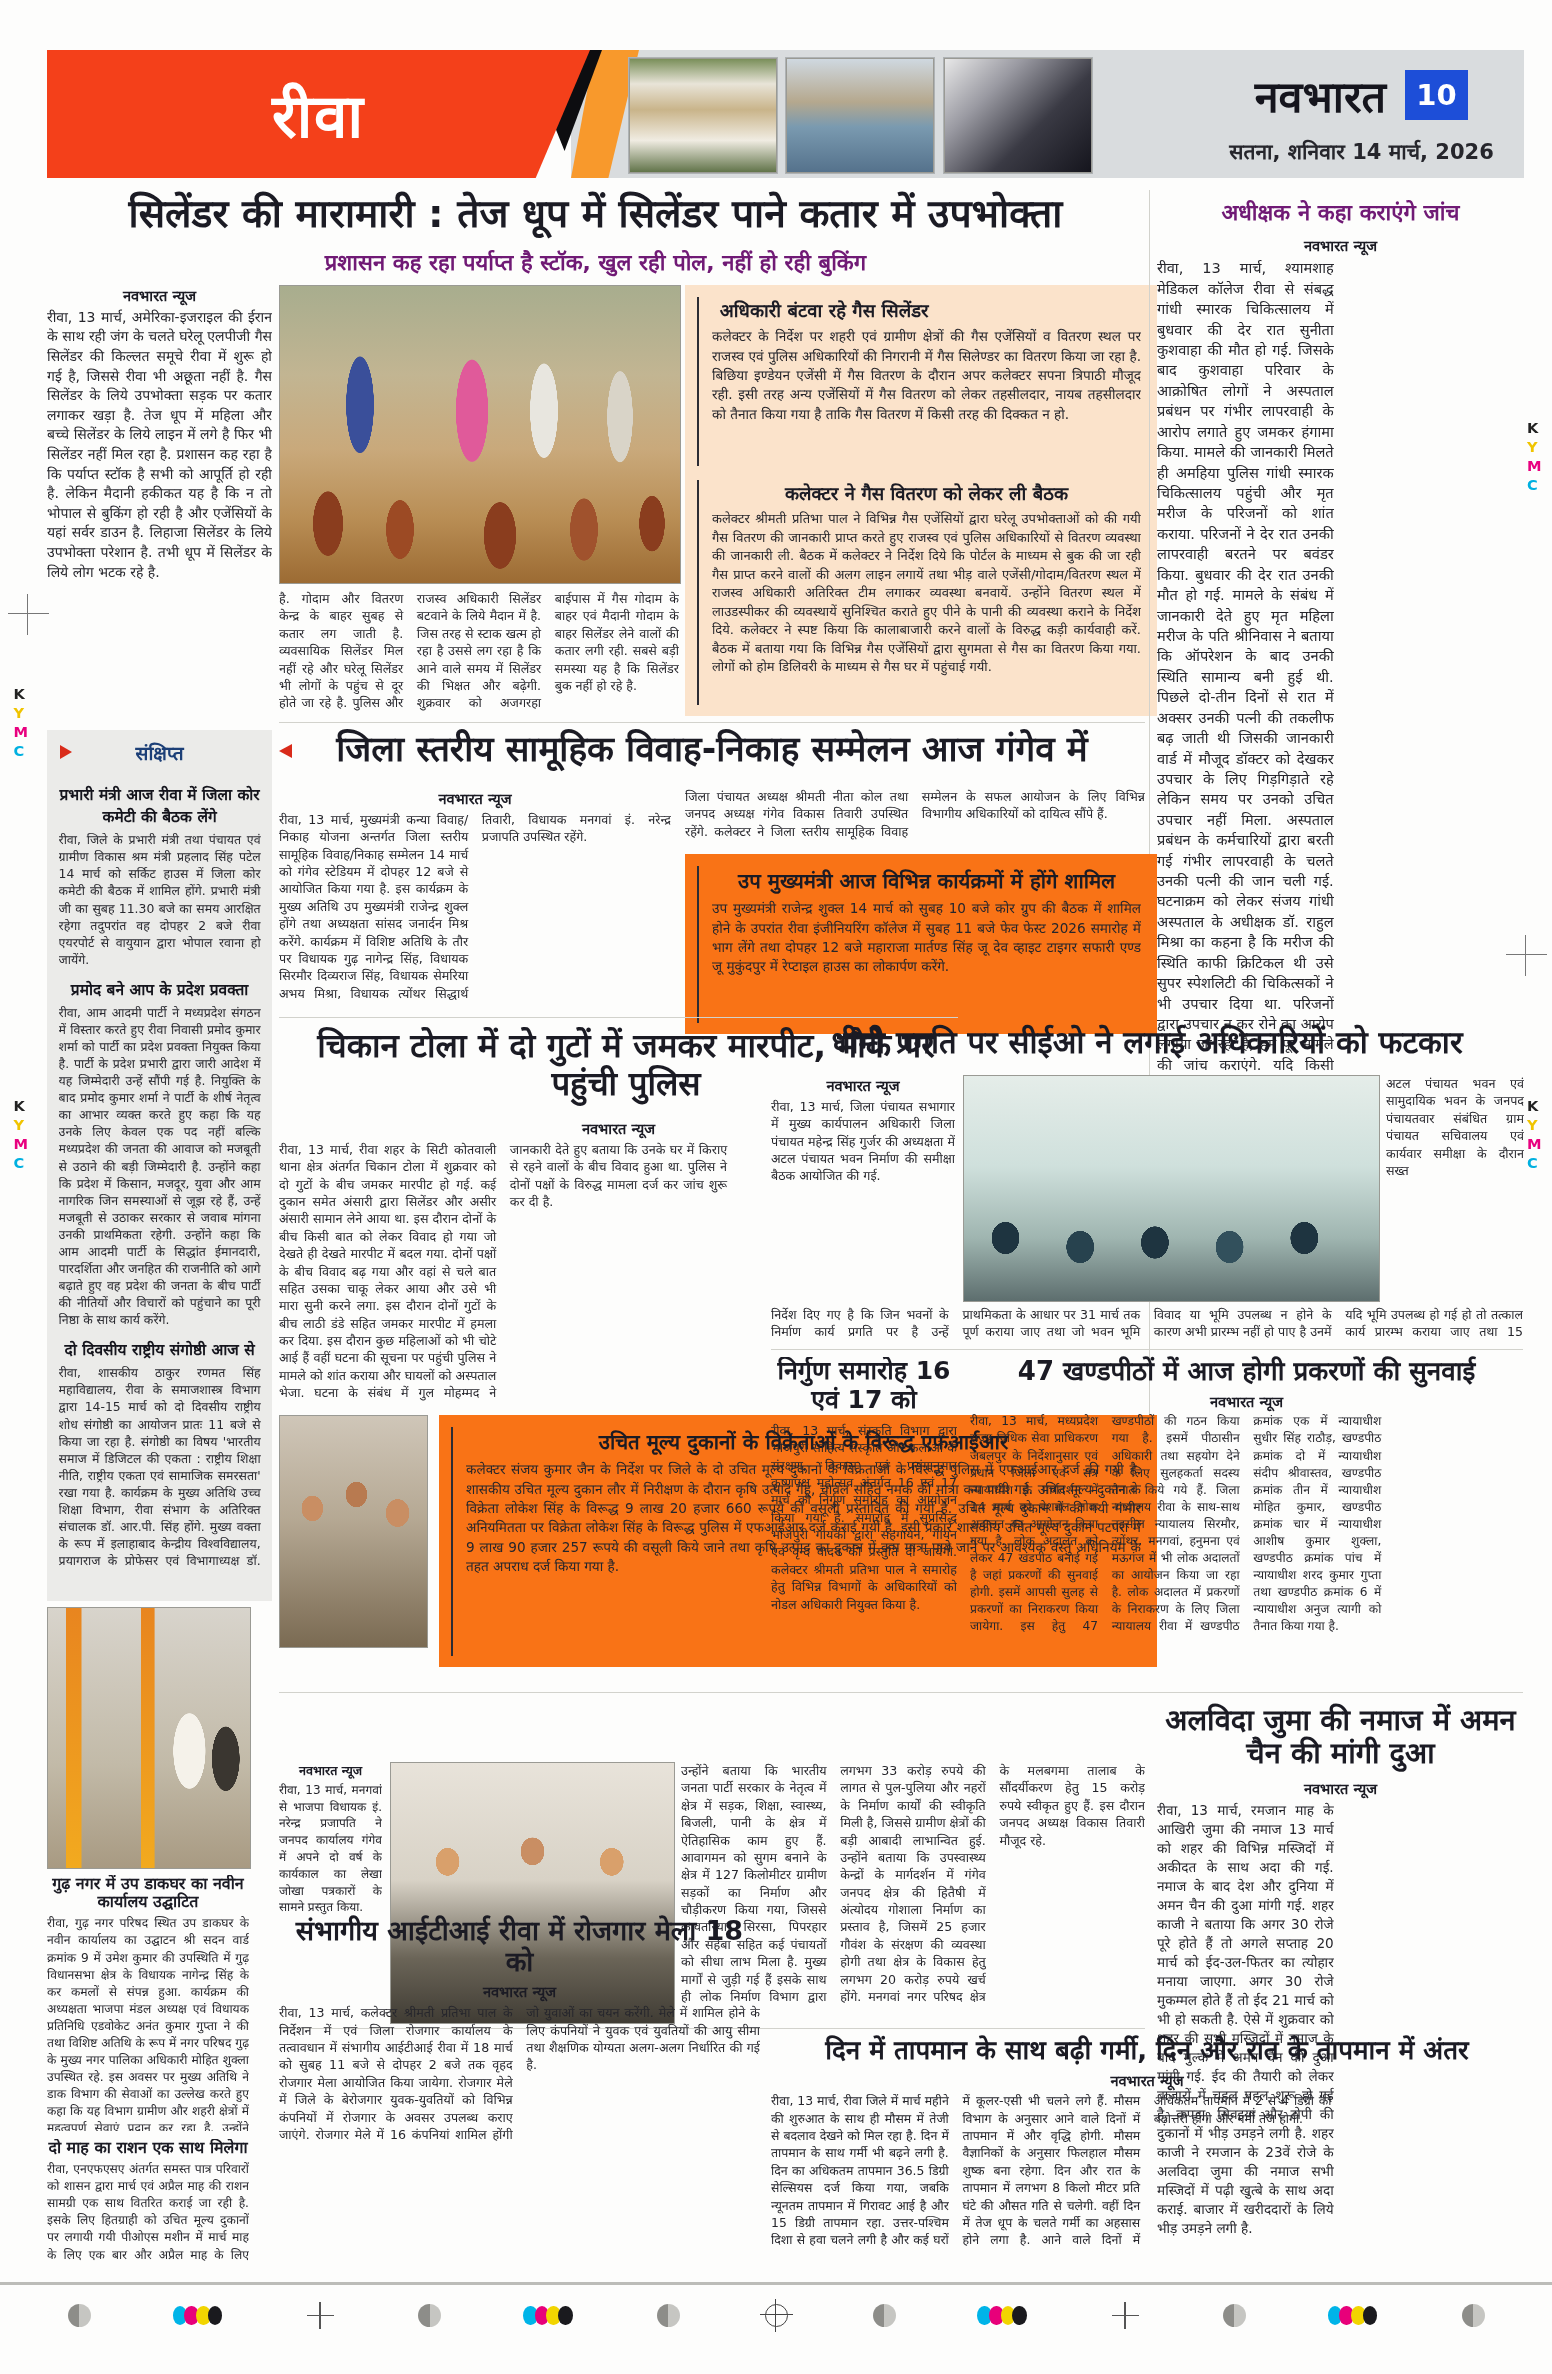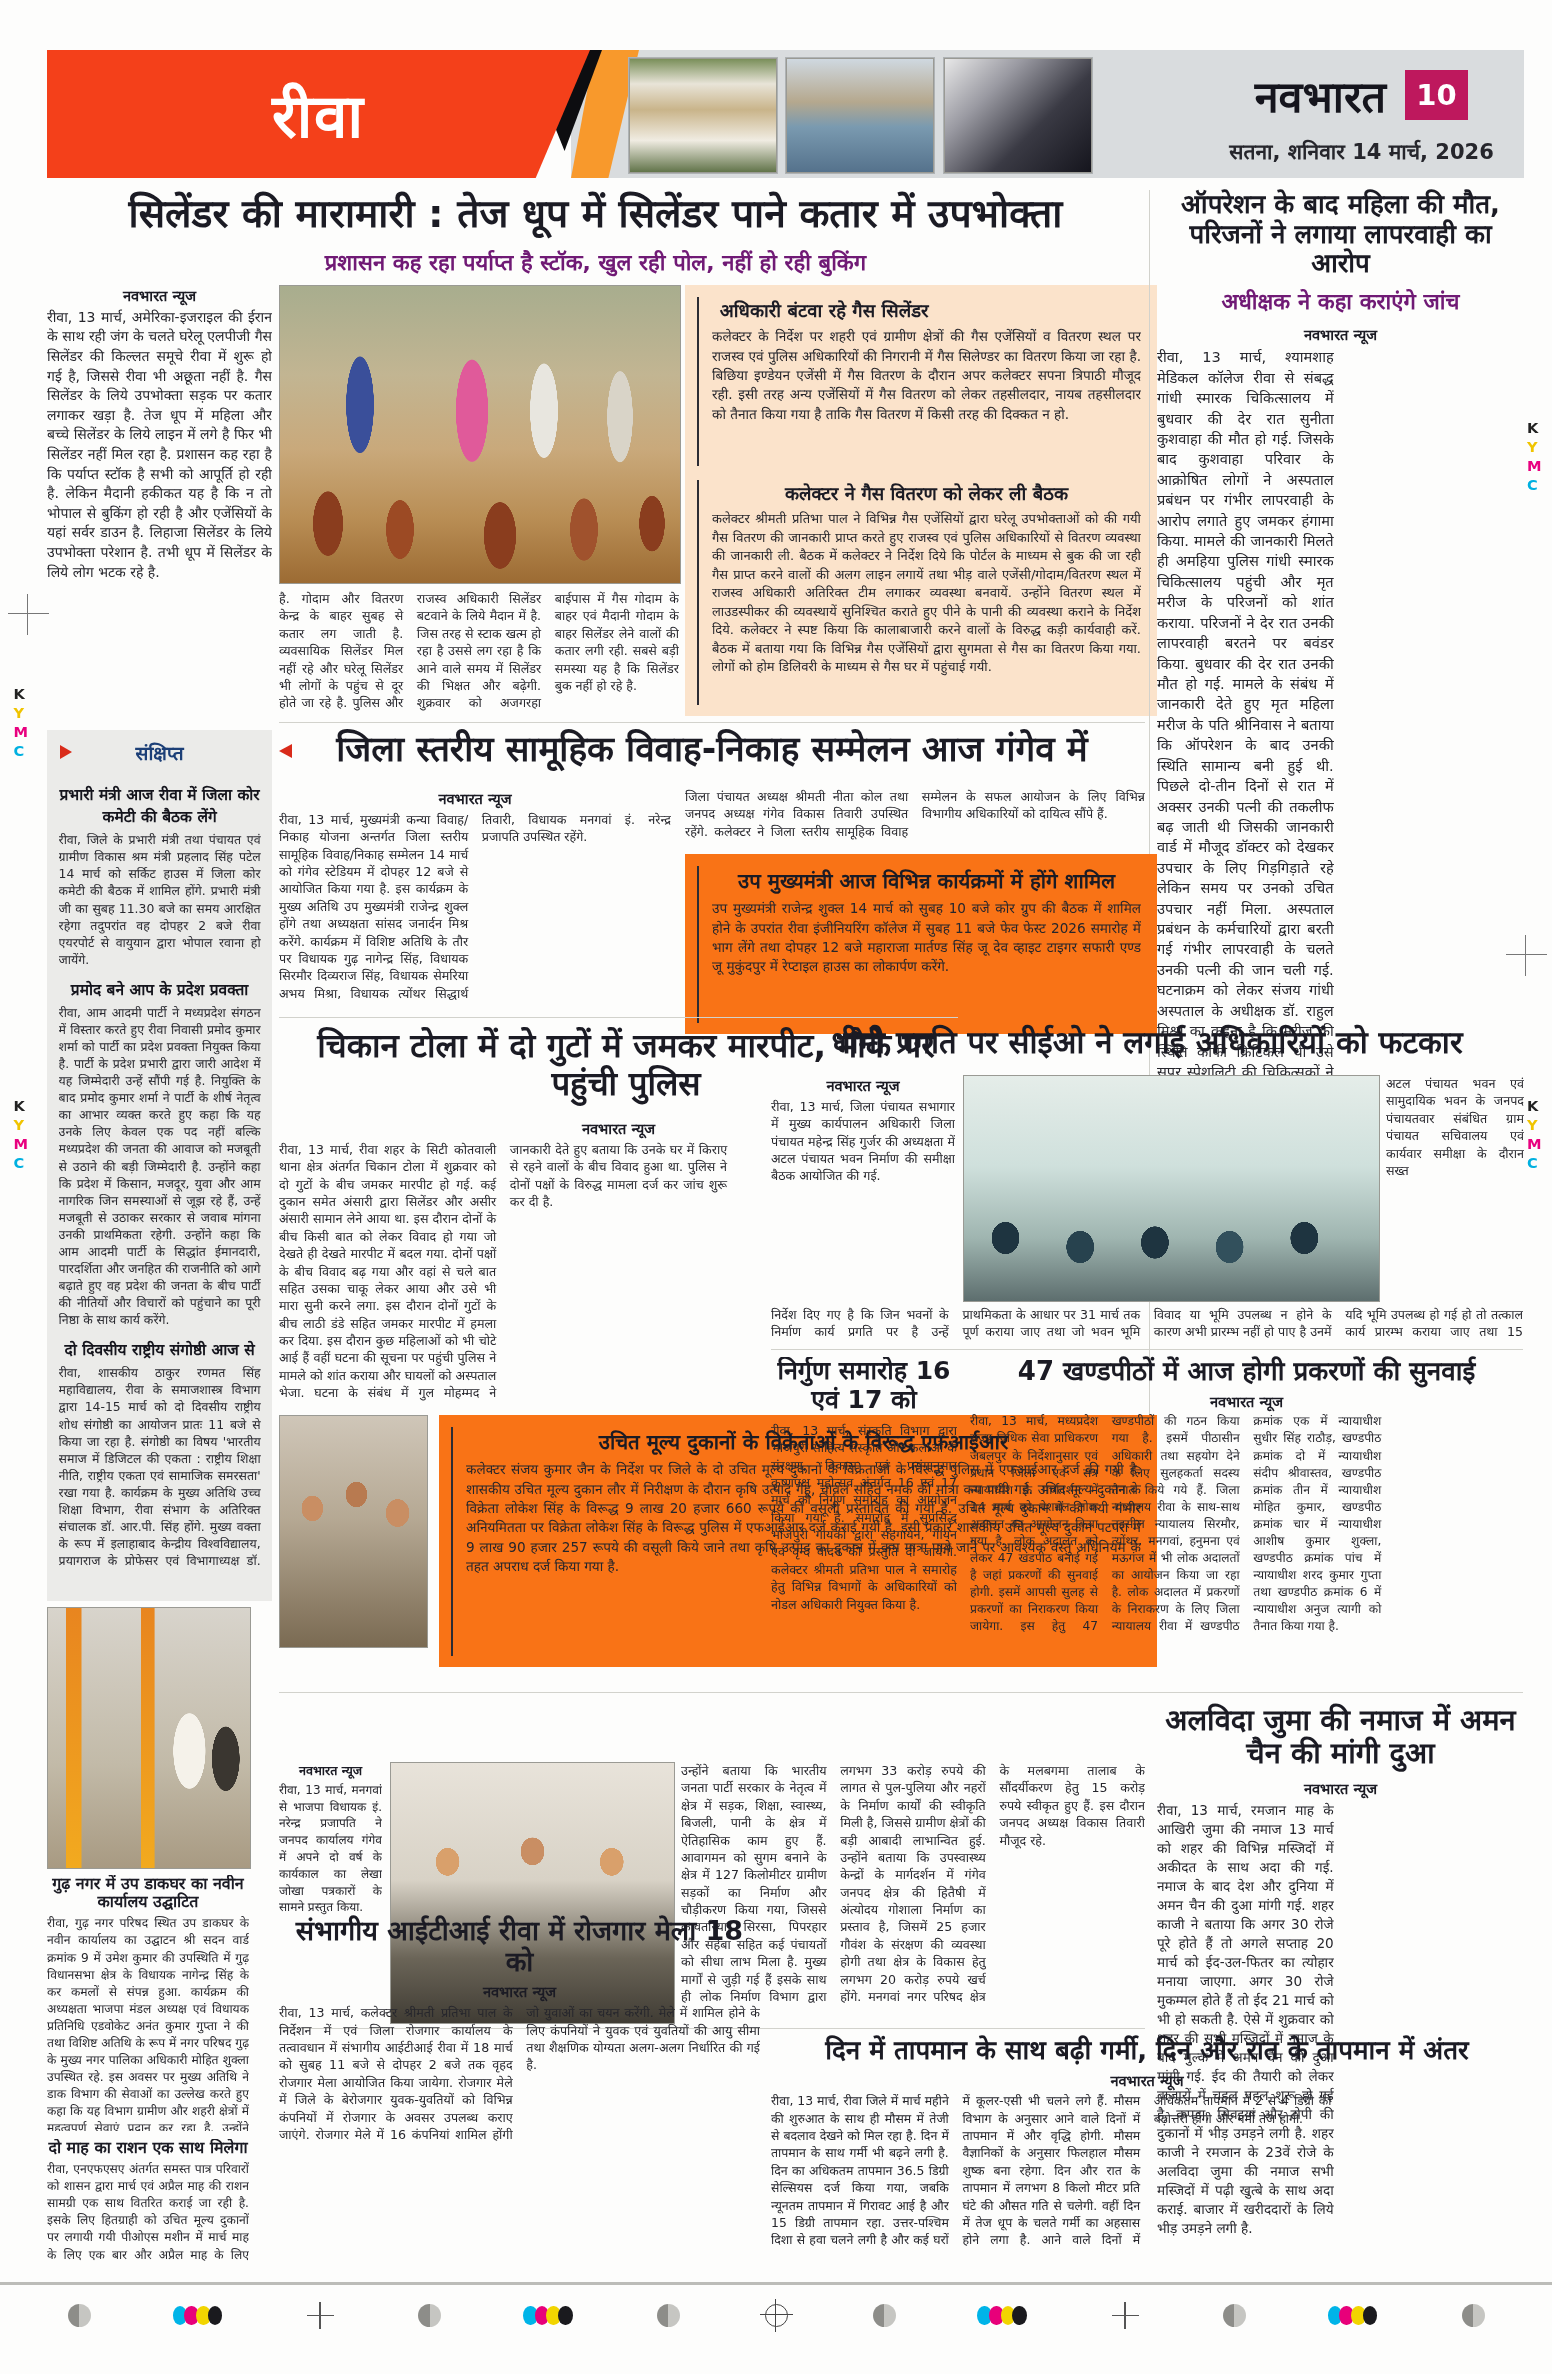--- a/index.html
+++ b/index.html
@@ -14,21 +14,21 @@
   .wedge-black{position:absolute;left:477px;top:0;width:78px;height:101px;background:#0d0d10;
            clip-path:polygon(0 0,100% 0,52% 100%);}
   .wedge-orange{position:absolute;left:524px;top:0;width:68px;height:128px;background:#f8992c;
            clip-path:polygon(35% 0,100% 0,55% 100%,0 100%);}
   .hphoto{position:absolute;top:7.8px;width:146px;height:113px;border:2.9px solid #fff;box-shadow:0 0 0 1px #aeb2b4;}
   .ph-waterfall{background:linear-gradient(180deg,#7a8f5a 0%,#e8e4d8 22%,#c9b48a 45%,#f0ece2 72%,#62744a 100%);}
   .ph-lake{background:linear-gradient(180deg,#cfd8e0 0%,#b5a88e 38%,#7a9ab0 60%,#55728c 100%);}
   .ph-car{background:linear-gradient(135deg,#e8e8e8 0%,#9a9aa2 30%,#3a3a44 62%,#15151d 100%);}
   .masthead-area{position:absolute;left:1135px;top:15.5px;width:359px;text-align:center;}
   .paper-name{font-size:43px;font-weight:bold;color:#15151d;vertical-align:middle;}
-  .page-num{display:inline-block;background:#be185d;color:#fff;font-size:29px;font-weight:bold;
+  .page-num{display:inline-block;background:#1d4ed8;color:#fff;font-size:29px;font-weight:bold;
             padding:7.8px 11.6px;margin-left:13.6px;vertical-align:middle;}
   .head-date{font-size:21px;font-weight:bold;color:#26262c;margin-top:12px;}
   
   .hl{font-weight:bold;color:#1b1b24;line-height:1.14;text-align:center;}
   .nowrap{white-space:nowrap;}
   .subhead{font-weight:bold;color:#701a75;text-align:center;}
   .byline{font-weight:bold;text-align:center;font-size:14.6px;color:#1b1b24;margin-bottom:2.9px;}
   .bt{font-size:14px;line-height:1.4;text-align:justify;color:#26262c;}
   .small{font-size:12.6px;line-height:1.38;}
   .clip{overflow:hidden;}
@@ -148,21 +148,20 @@
     <div class="box-title" style="text-align:left;padding-left:7.8px;">अधिकारी बंटवा रहे गैस सिलेंडर</div>
     <div class="box-body clip" style="height:124px;">कलेक्टर के निर्देश पर शहरी एवं ग्रामीण क्षेत्रों की गैस एजेंसियों व वितरण स्थल पर राजस्व एवं पुलिस अधिकारियों की निगरानी में गैस सिलेण्डर का वितरण किया जा रहा है. बिछिया इण्डेयन एजेंसी में गैस वितरण के दौरान अपर कलेक्टर सपना त्रिपाठी मौजूद रही. इसी तरह अन्य एजेंसियों में गैस वितरण को लेकर तहसीलदार, नायब तहसीलदार को तैनात किया गया है ताकि गैस वितरण में किसी तरह की दिक्कत न हो.</div>
   </div>
   <div class="peach-box" style="left:685px;top:468px;width:429px;height:227px;">
     <div class="box-title">कलेक्टर ने गैस वितरण को लेकर ली बैठक</div>
     <div class="box-body clip" style="height:182px;font-size:13px;">कलेक्टर श्रीमती प्रतिभा पाल ने विभिन्न गैस एजेंसियों द्वारा घरेलू उपभोक्ताओं को की गयी गैस वितरण की जानकारी प्राप्त करते हुए राजस्व एवं पुलिस अधिकारियों से वितरण व्यवस्था की जानकारी ली. बैठक में कलेक्टर ने निर्देश दिये कि पोर्टल के माध्यम से बुक की जा रही गैस प्राप्त करने वालों की अलग लाइन लगायें तथा भीड़ वाले एजेंसी/गोदाम/वितरण स्थल में राजस्व अधिकारी अतिरिक्त टीम लगाकर व्यवस्था बनवायें. उन्होंने वितरण स्थल में लाउडस्पीकर की व्यवस्थायें सुनिश्चित कराते हुए पीने के पानी की व्यवस्था कराने के निर्देश दिये. कलेक्टर ने स्पष्ट किया कि कालाबाजारी करने वालों के विरुद्ध कड़ी कार्यवाही करें. बैठक में बताया गया कि विभिन्न गैस एजेंसियों द्वारा सुगमता से गैस का वितरण किया गया. लोगों को होम डिलिवरी के माध्यम से गैस घर में पहुंचाई गयी.</div>
   </div>
 
   <div class="vrule" style="left:1149px;top:190px;height:1452px;"></div>
   <div class="abs" style="left:1157px;top:190px;width:367px;height:1452px;">
-    <div class="hl" style="font-size:26px;">ऑपरेशन के बाद महिला की मौत, परिजनों ने लगाया लापरवाही का आरोप</div>
     <div class="subhead" style="font-size:22px;margin-top:5.8px;">अधीक्षक ने कहा कराएंगे जांच</div>
     <div class="byline" style="margin-top:9.7px;">नवभारत न्यूज</div>
     <div class="clip" style="height:1339px;">
       <div class="bt c2" style="font-size:14.6px;">रीवा, 13 मार्च, श्यामशाह मेडिकल कॉलेज रीवा से संबद्ध गांधी स्मारक चिकित्सालय में बुधवार की देर रात सुनीता कुशवाहा की मौत हो गई. जिसके बाद कुशवाहा परिवार के आक्रोषित लोगों ने अस्पताल प्रबंधन पर गंभीर लापरवाही के आरोप लगाते हुए जमकर हंगामा किया. मामले की जानकारी मिलते ही अमहिया पुलिस गांधी स्मारक चिकित्सालय पहुंची और मृत मरीज के परिजनों को शांत कराया. परिजनों ने देर रात उनकी लापरवाही बरतने पर बवंडर किया. बुधवार की देर रात उनकी मौत हो गई. मामले के संबंध में जानकारी देते हुए मृत महिला मरीज के पति श्रीनिवास ने बताया कि ऑपरेशन के बाद उनकी स्थिति सामान्य बनी हुई थी. पिछले दो-तीन दिनों से रात में अक्सर उनकी पत्नी की तकलीफ बढ़ जाती थी जिसकी जानकारी वार्ड में मौजूद डॉक्टर को देखकर उपचार के लिए गिड़गिड़ाते रहे लेकिन समय पर उनको उचित उपचार नहीं मिला. अस्पताल प्रबंधन के कर्मचारियों द्वारा बरती गई गंभीर लापरवाही के चलते उनकी पत्नी की जान चली गई. घटनाक्रम को लेकर संजय गांधी अस्पताल के अधीक्षक डॉ. राहुल मिश्रा का कहना है कि मरीज की स्थिति काफी क्रिटिकल थी उसे सुपर स्पेशलिटी की चिकित्सकों ने भी उपचार दिया था. परिजनों द्वारा उपचार न कर रोने का आरोप लगाया जा रहा है, हम पूरे मामले की जांच कराएंगे. यदि किसी चिकित्सक अथवा कर्मचारी की लापरवाही सामने आती है तो कार्यवाही की जाएगी. इसके पहले भी कई मामलों की जांच बैठाई जा चुकी है.</div>
     </div>
   </div>
 
   <div class="briefs" style="left:47px;top:730px;width:202px;height:852px;">
     <div class="briefs-head">
       <span class="tri-right"></span>

